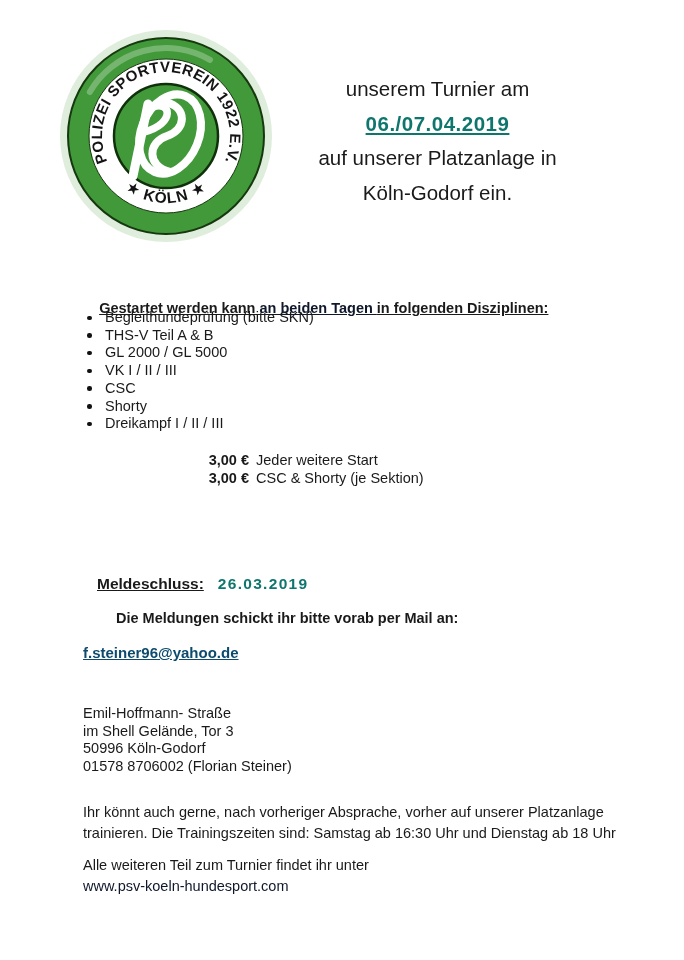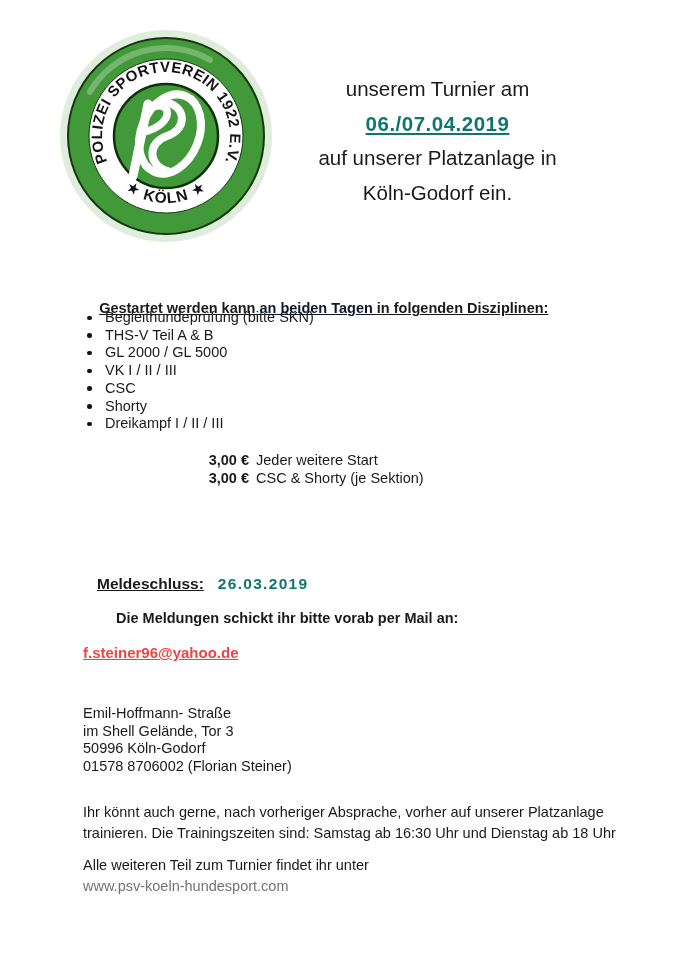--- a/index.html
+++ b/index.html
@@ -39,31 +39,31 @@
   .fee-price{display:inline-block;width:46px;text-align:right;font-weight:bold;}
   .fee-desc{margin-left:7px;}
 
   
   .deadline{left:97px;top:534px;font-size:15.5px;margin-top:41px;}
   .deadline .lbl{font-weight:bold;text-decoration:underline;}
   .deadline .dt{font-weight:bold;margin-left:14px;letter-spacing:1.3px;}
 
   
   .mail-intro{left:83px;top:610px;font-size:14.5px;font-weight:bold;margin-left:33px;}
-  .email{left:83px;top:644px;font-size:15px;font-weight:bold;color:#ef4444;text-decoration:underline;cursor:pointer;}
+  .email{left:83px;top:644px;font-size:15px;font-weight:bold;color:#0c4a6e;text-decoration:underline;cursor:pointer;}
 
   
   .address{left:83px;top:705px;font-size:14.5px;line-height:17.7px;}
 
   
   .training{left:83px;top:802px;font-size:14.5px;line-height:21px;}
 
   
   .footer{left:83px;top:855px;font-size:14.5px;line-height:20.5px;}
-  .footer .url{color:#737373;cursor:pointer;text-align:right;}
+  .footer .url{color:#0f172a;cursor:pointer;text-align:right;}
 </style>
 </head>
 <body>
 
 <div class="page">
 
   <svg class="abs logo" viewBox="0 0 220 220" aria-hidden="true">
     <circle cx="110" cy="110" r="106" fill="#9cc892" opacity="0.32"></circle>
     <circle cx="110" cy="110" r="98" fill="#42993a" stroke="#16380f" stroke-width="2"></circle>
     <path d="M 33.8 66 A 88 88 0 0 1 154 33.8" fill="none" stroke="#ffffff" stroke-opacity="0.28" stroke-width="6" stroke-linecap="round"></path>

